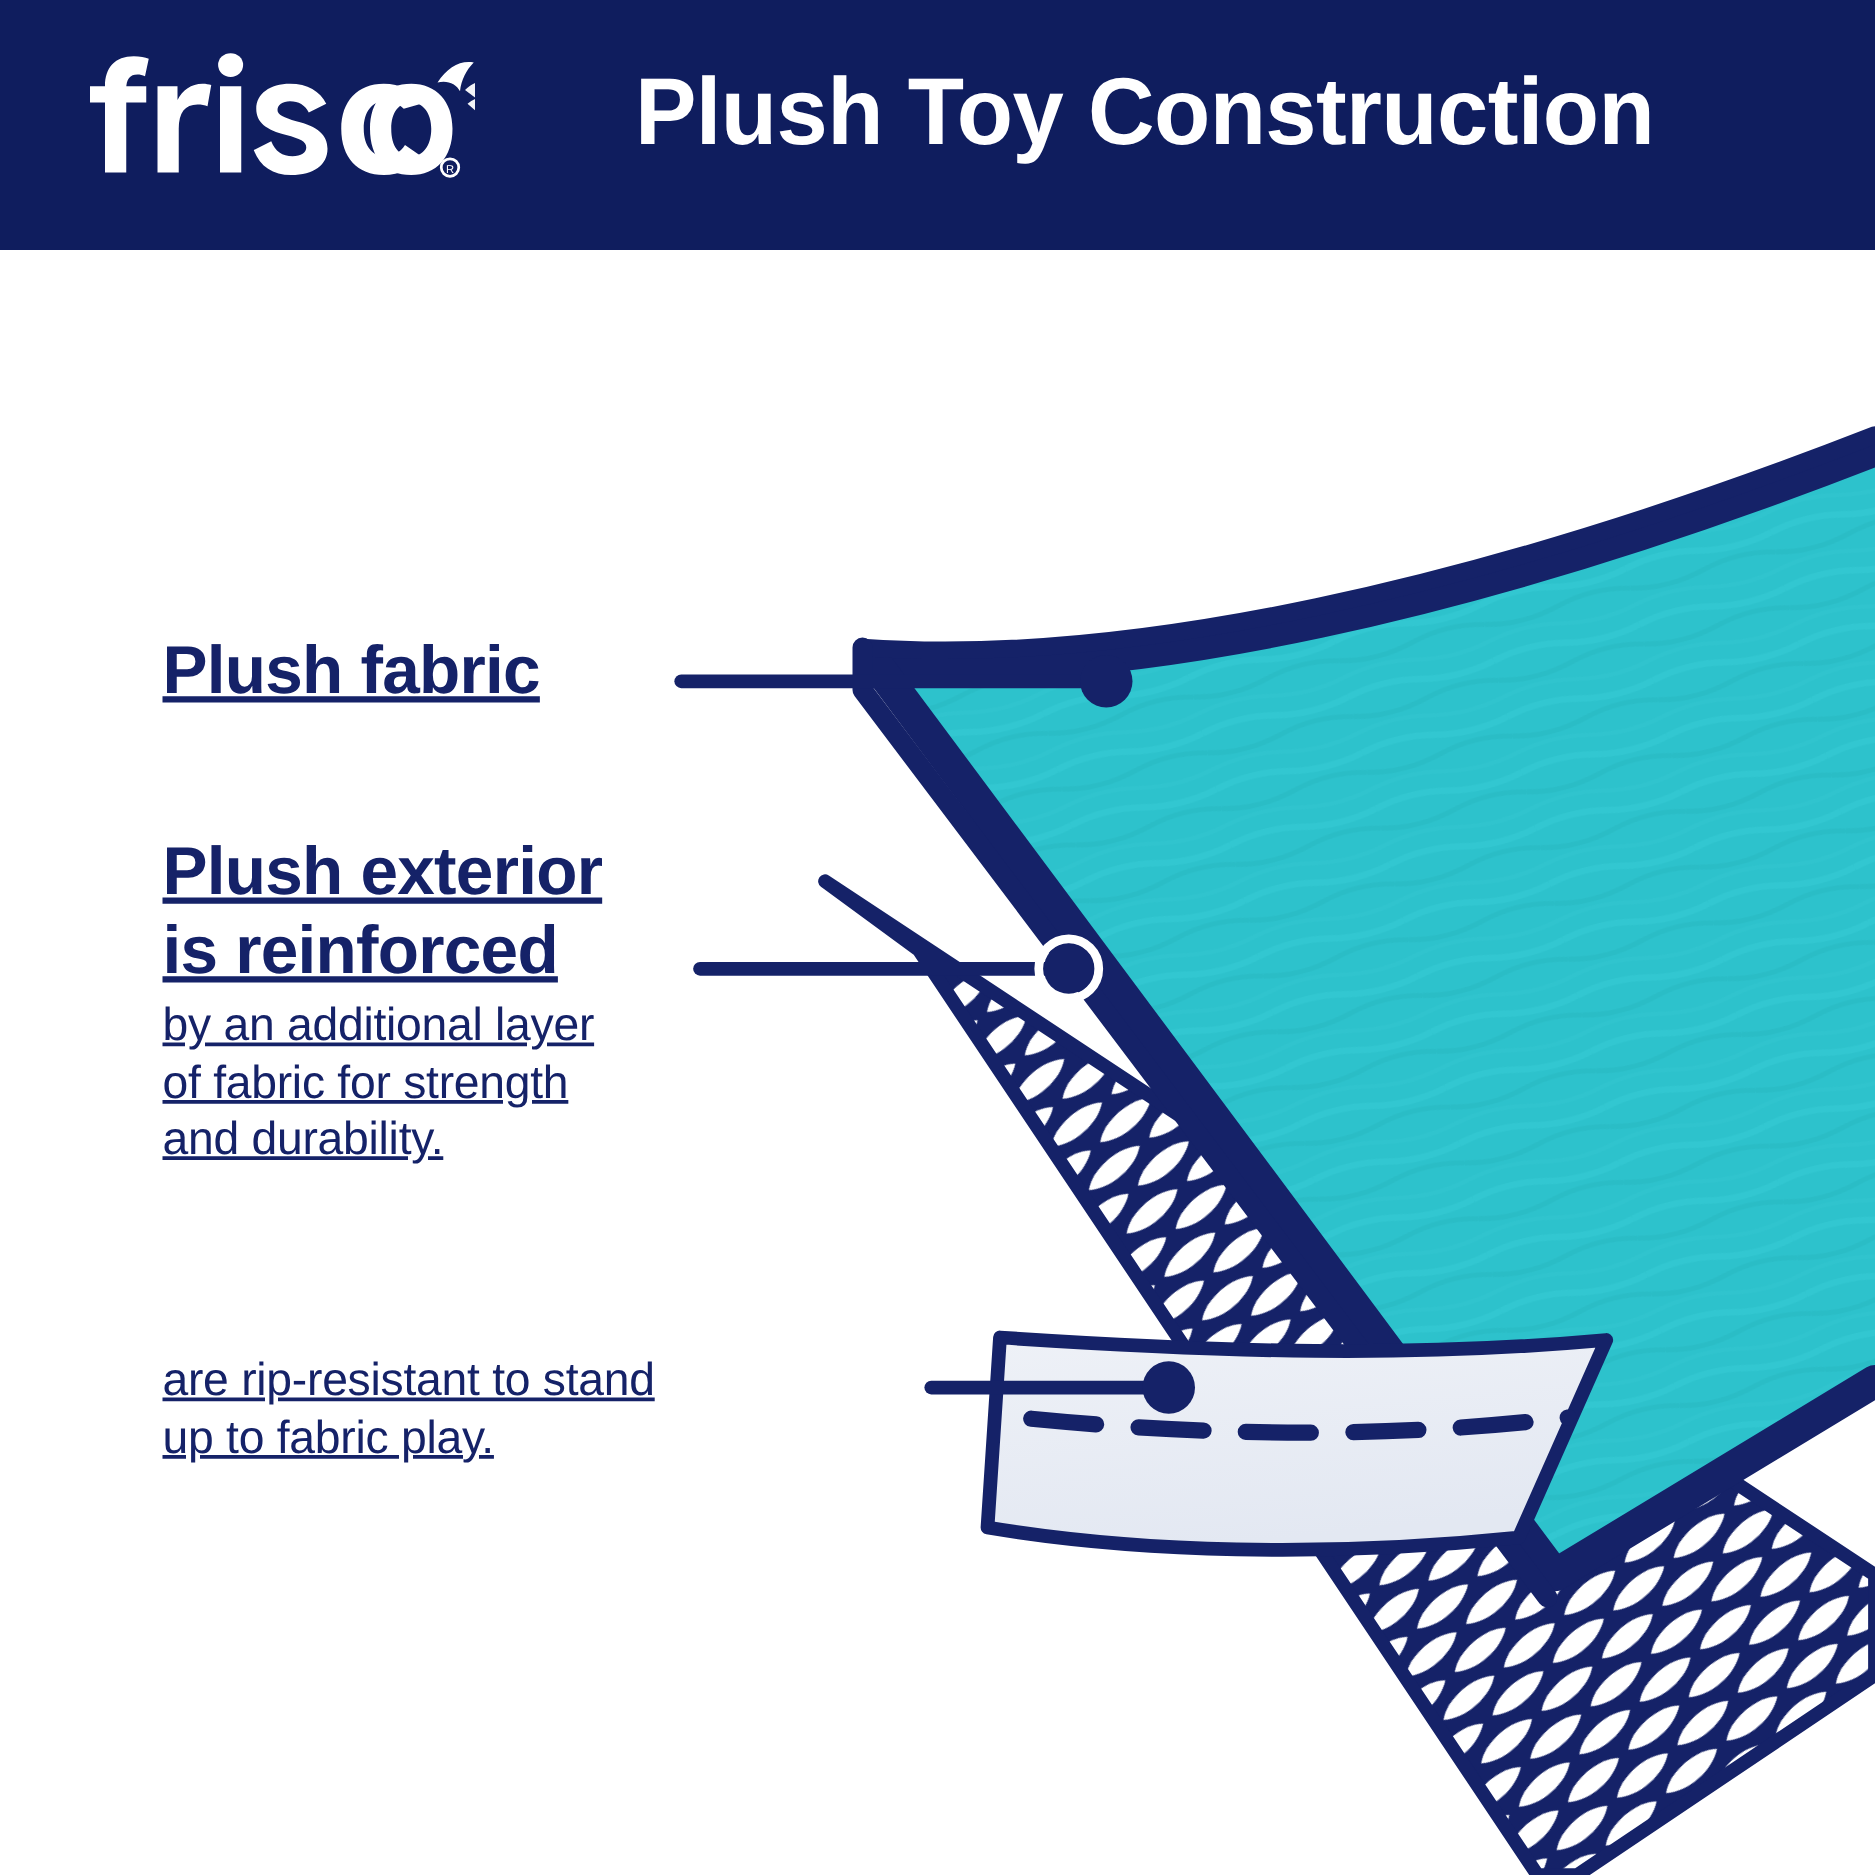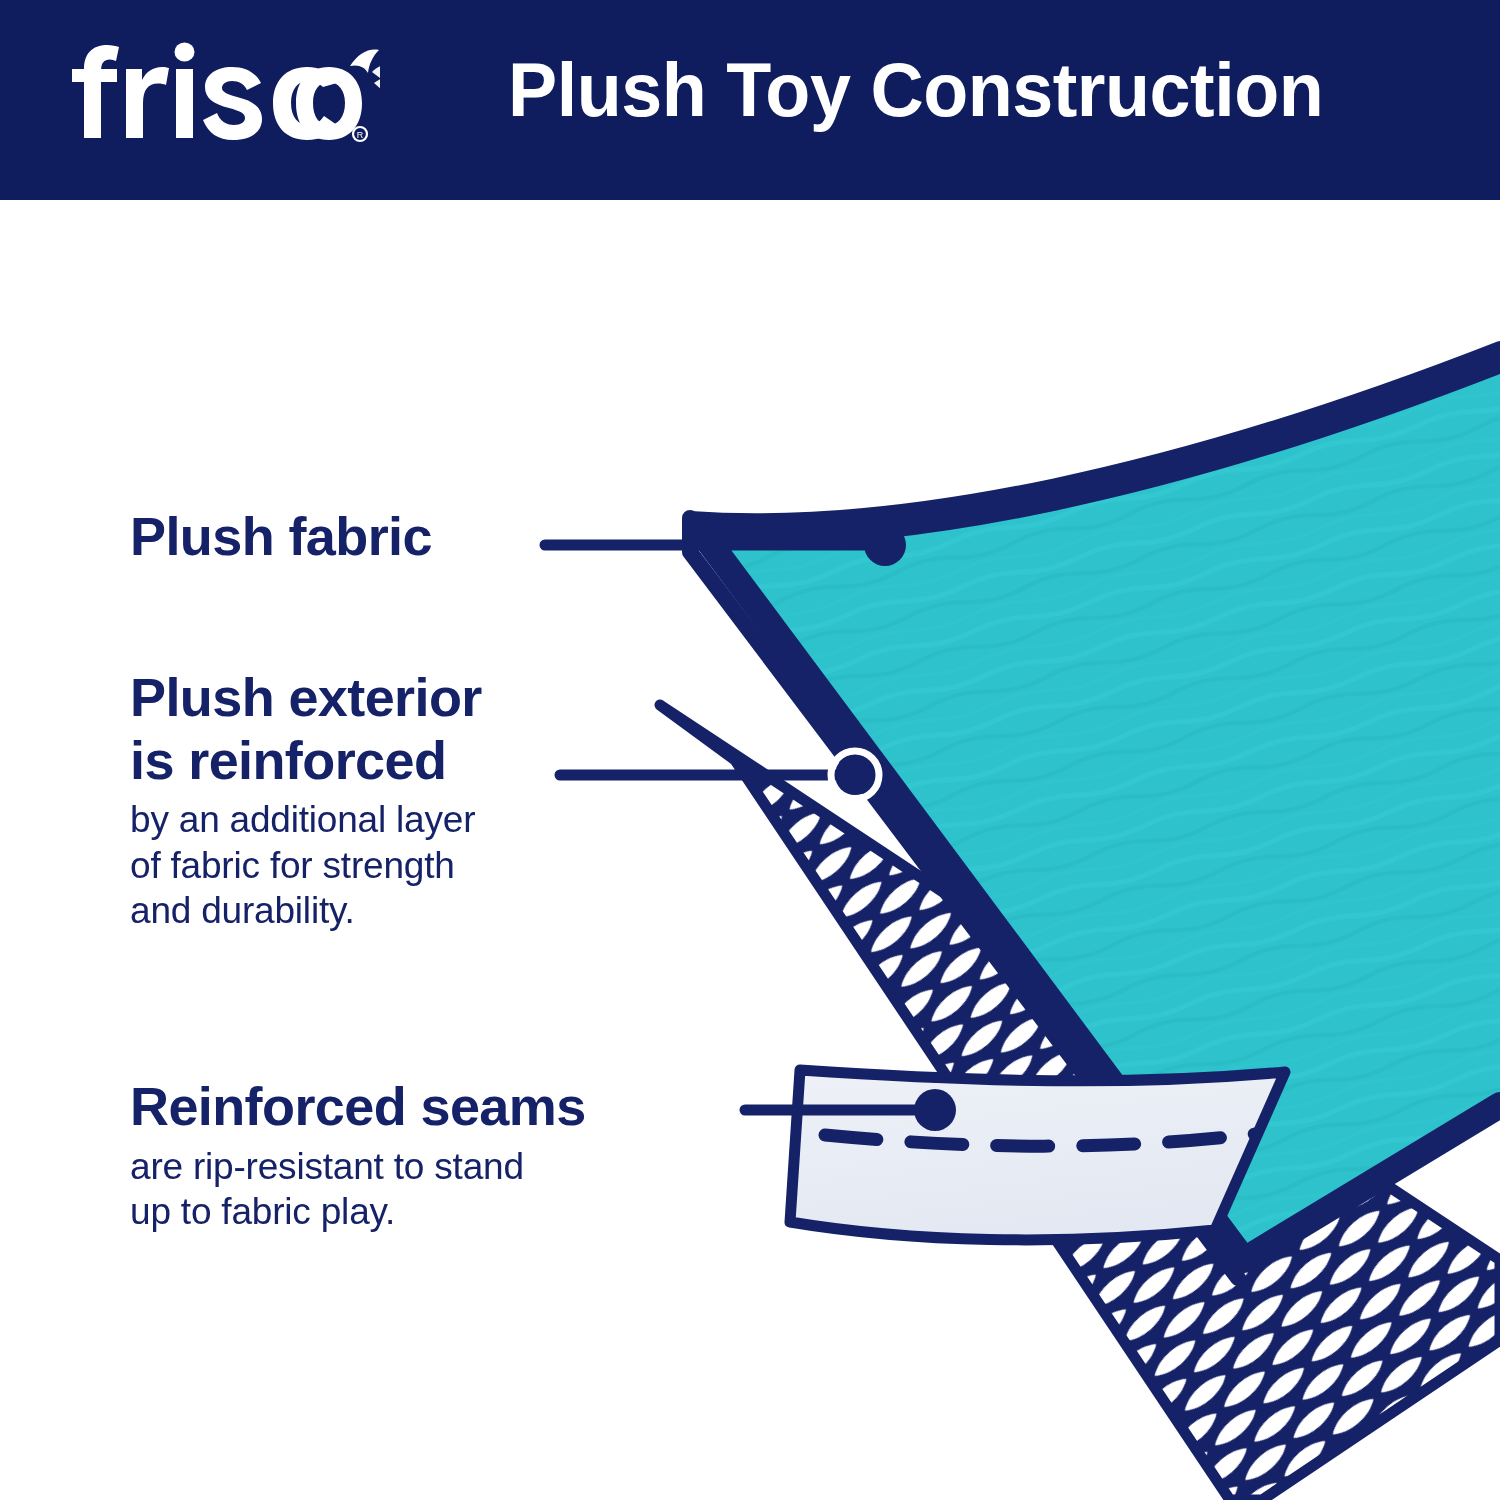--- a/index.html
+++ b/index.html
@@ -48,20 +48,21 @@
     white-space: nowrap;
     transform: scaleX(0.97);
     transform-origin: left center;
   }
 
   
   .callout {
     position: absolute;
     left: 130px;
     color: #152268;
+    text-decoration: underline;
   }
   .callout .headline {
     font-family: "Liberation Sans", sans-serif;
     font-weight: bold;
     font-size: 54px;
     line-height: 1.16;
     letter-spacing: -0.6px;
     white-space: pre-line;
   }
   .callout .body {
@@ -219,18 +220,17 @@
 
   <div class="callout" id="callout-plush-exterior">
     <div class="headline">Plush exterior
 is reinforced</div>
     <div class="body">by an additional layer
 of fabric for strength
 and durability.</div>
   </div>
 
   <div class="callout" id="callout-reinforced-seams">
-    <div class="headline">Reinforced seams</div>
     <div class="body">are rip-resistant to stand
 up to fabric play.</div>
   </div>
 
 </div>
 
 </body></html>

